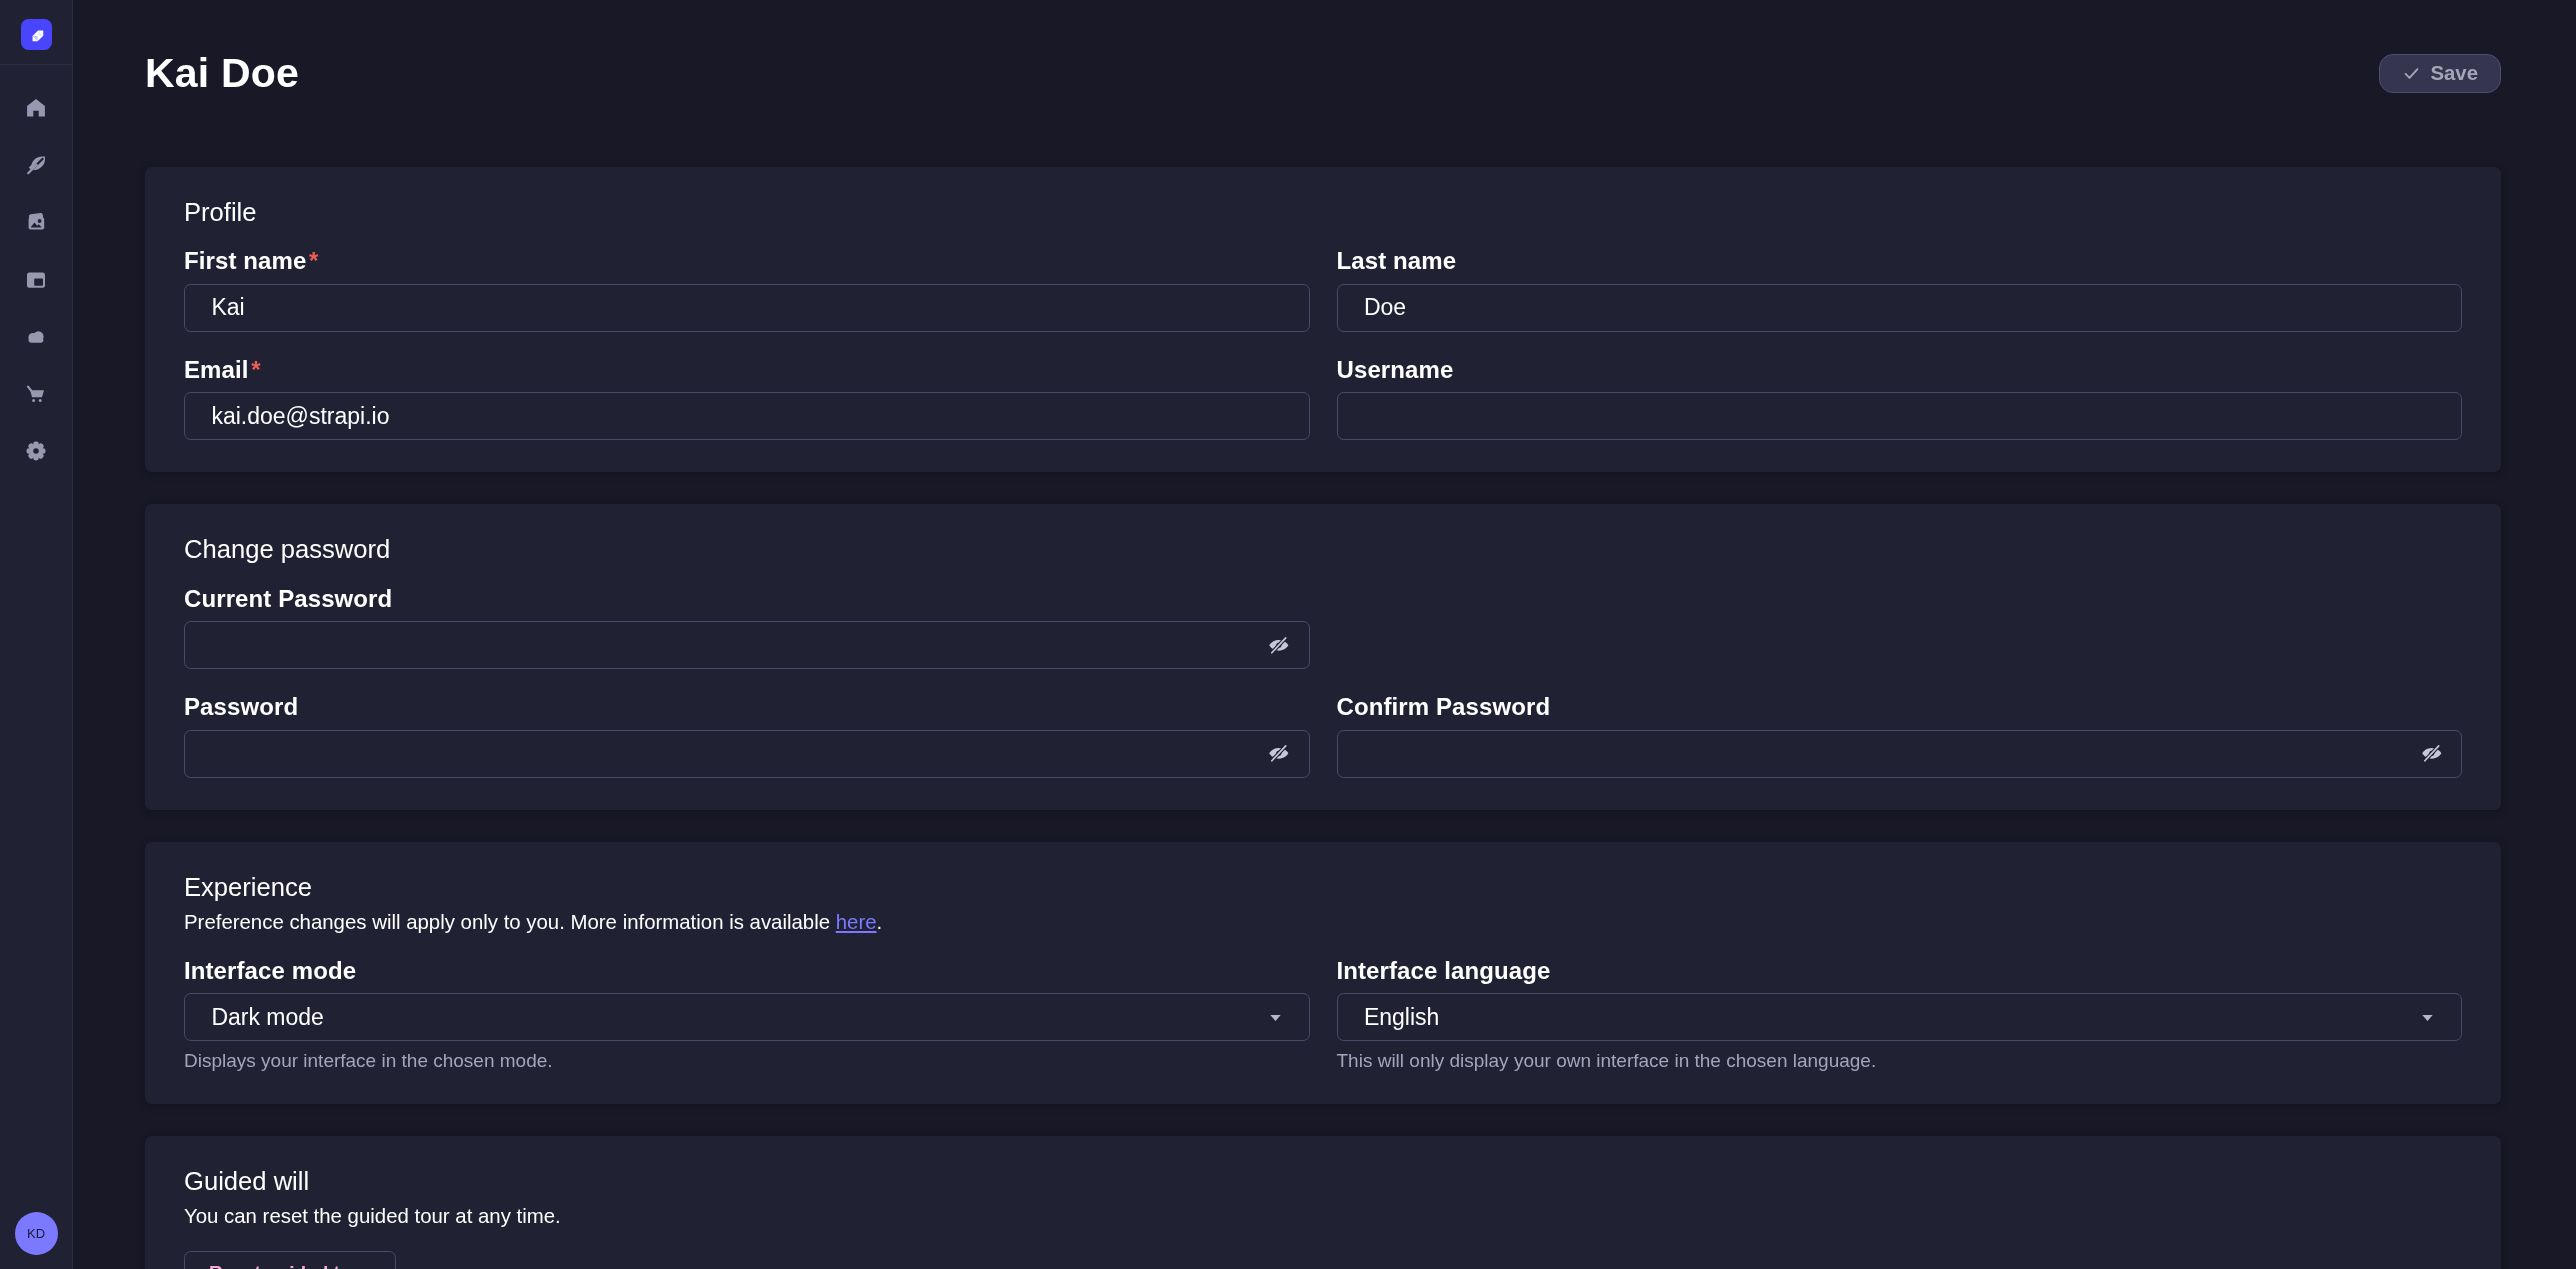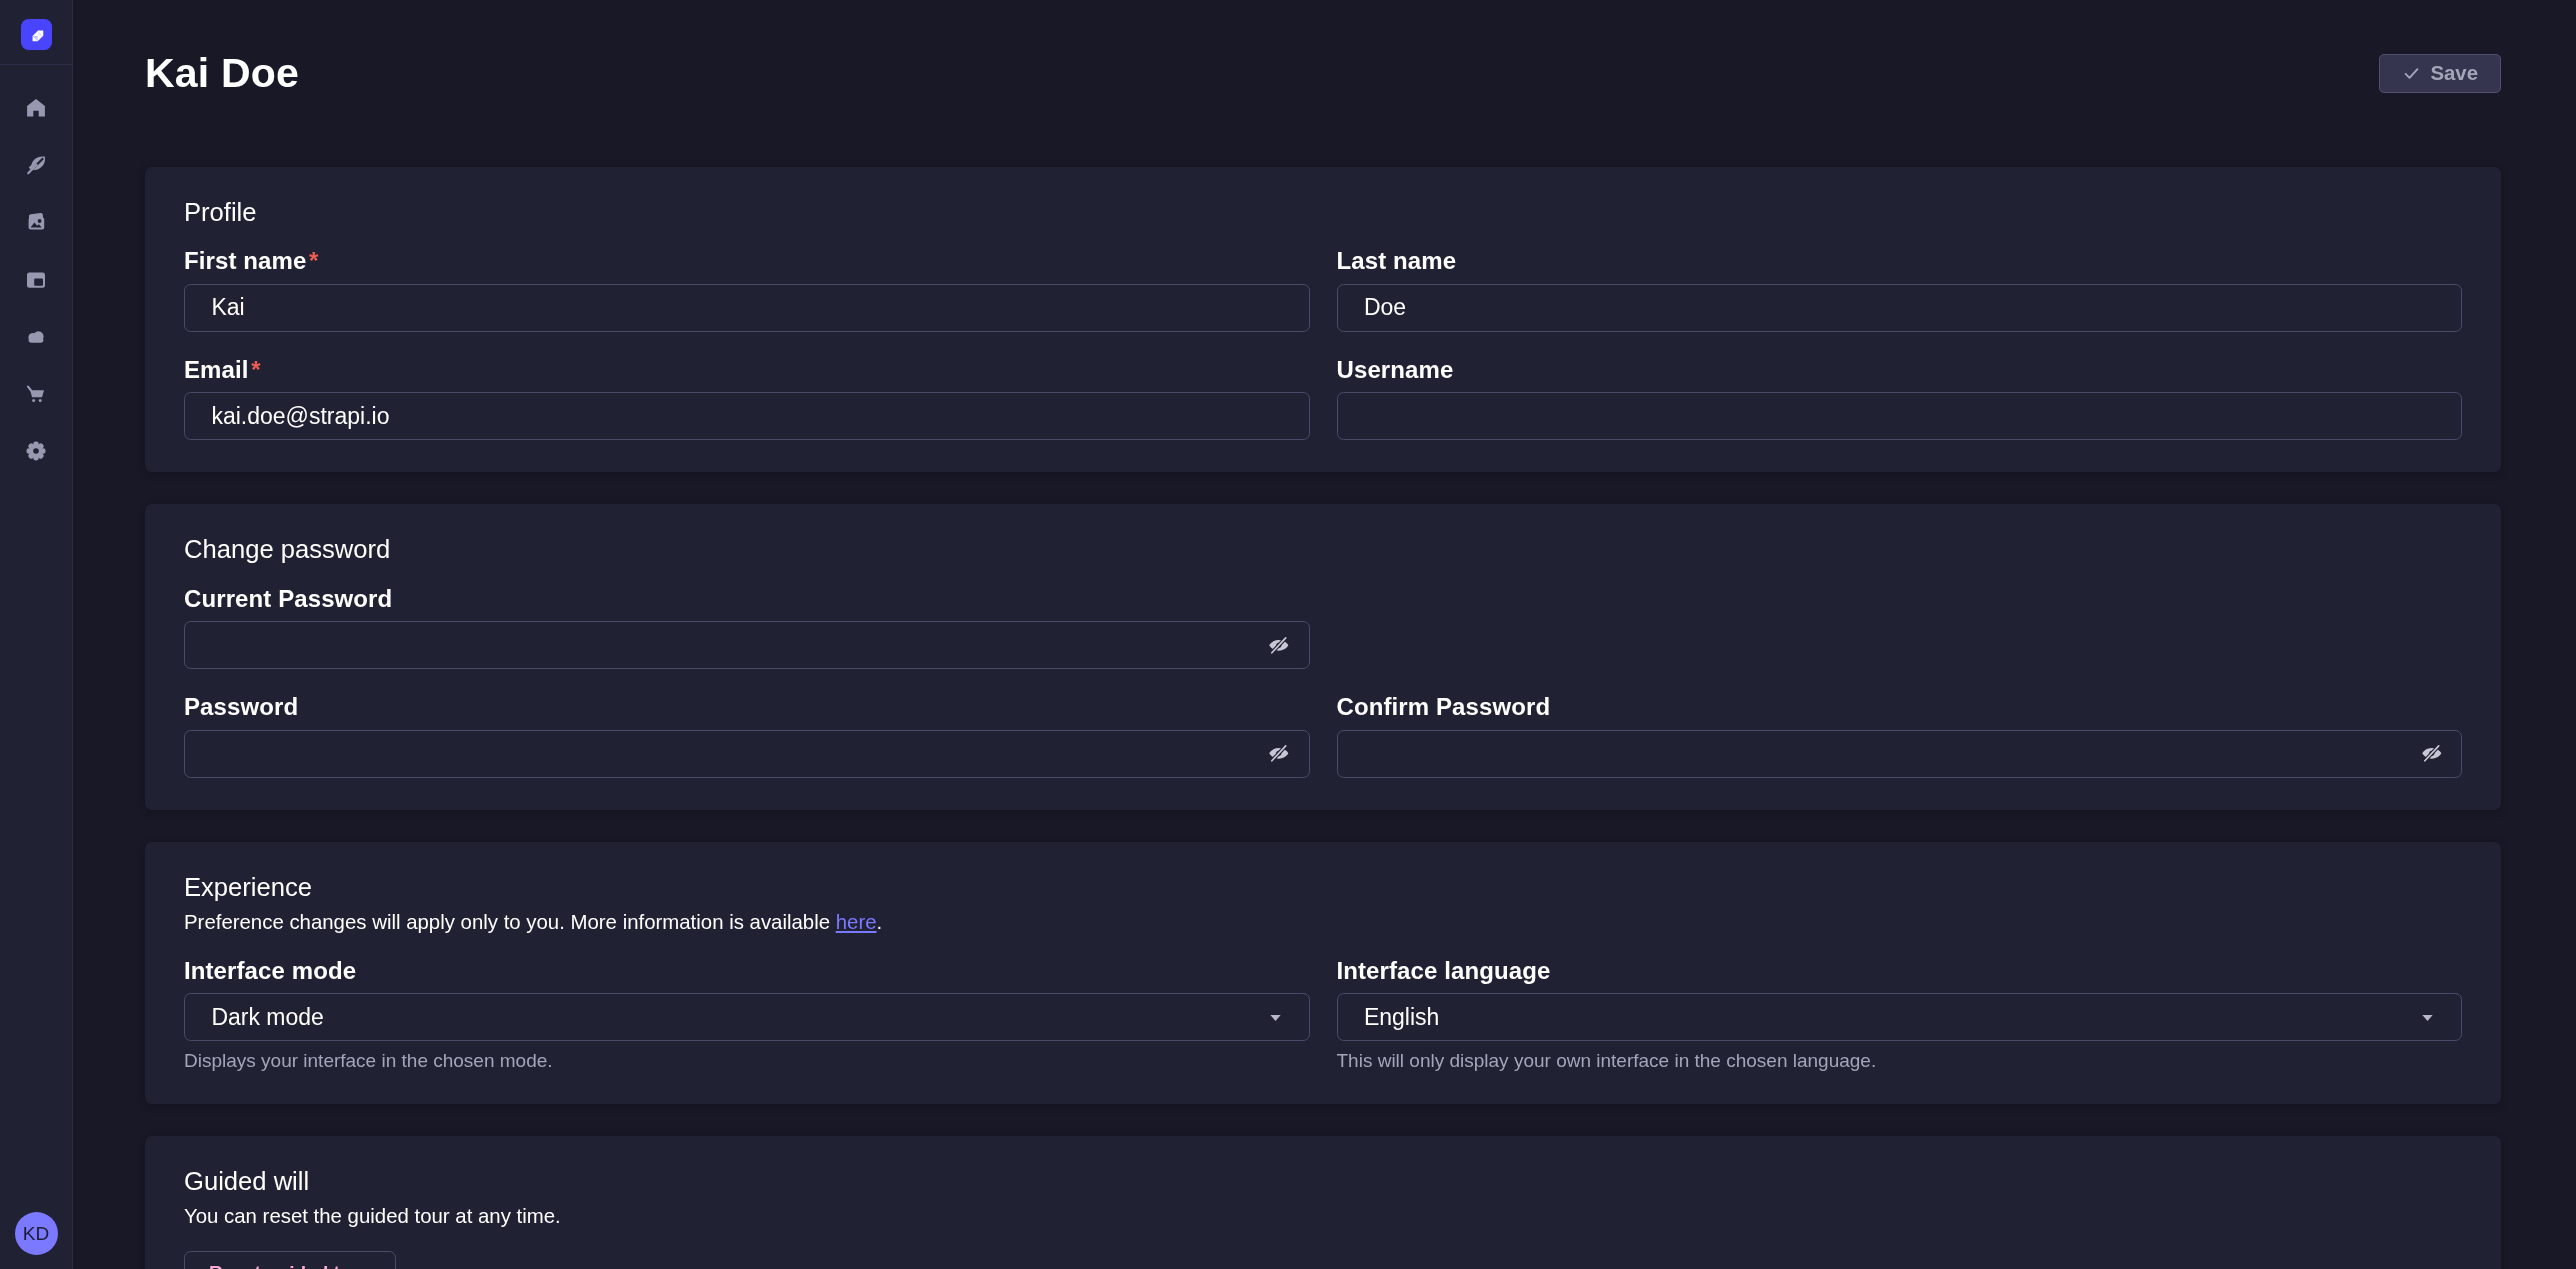--- a/index.html
+++ b/index.html
@@ -30,36 +30,36 @@
   .nav-item {
     width: 25.6px; height: 25.6px; display: flex; align-items: center; justify-content: center;
     cursor: pointer;
   }
   .nav-item svg { display: block; }
   .avatar {
     position: absolute; bottom: 13.6px; left: 14.5px;
     width: 43px; height: 43px; border-radius: 50%;
     background: #7b79ff; border: none;
     color: #1c1c33; font-family: "Liberation Sans", sans-serif;
-    font-size: 19px; font-weight: 500;
+    font-size: 13px; font-weight: 500;
     display: flex; align-items: center; justify-content: center;
     cursor: pointer;
   }
 
   
   .main { flex: 1; padding: 0 75px 0 72px; }
   .page-header {
     display: flex; align-items: center; justify-content: space-between;
     padding-top: 39px; height: 107px;
   }
   .page-title { font-size: 41px; font-weight: 600; letter-spacing: 0.2px; }
   .btn-save {
     display: flex; align-items: center; gap: 9.4px;
     height: 39px; padding: 0 22px;
-    background: #35354f; border: 0.9px solid #4f4f72; border-radius: 5px;
+    background: #35354f; border: 0.9px solid #4f4f72; border-radius: 14px;
     color: #a5a5ba; font-family: "Liberation Sans", sans-serif;
     font-size: 20.4px; font-weight: 600; cursor: pointer;
   }
 
   .card {
     background: #212134; border-radius: 6.8px;
     padding: 31px 39px 32px 39px;
     margin-top: 39px;
     box-shadow: 0 1.7px 8.5px rgba(0,0,0,0.18);
   }

